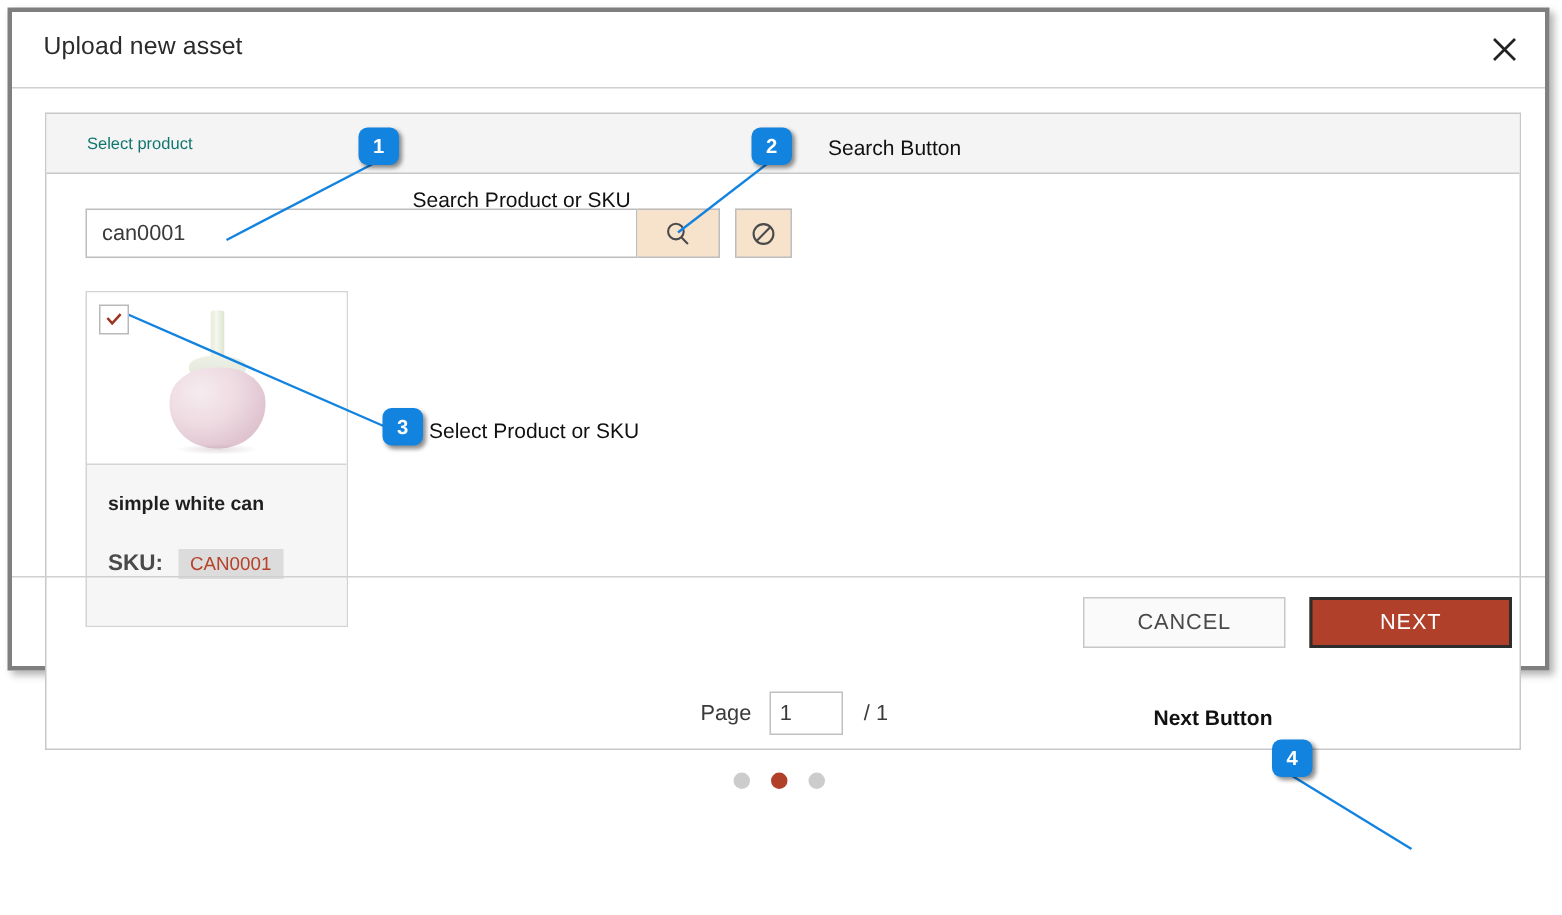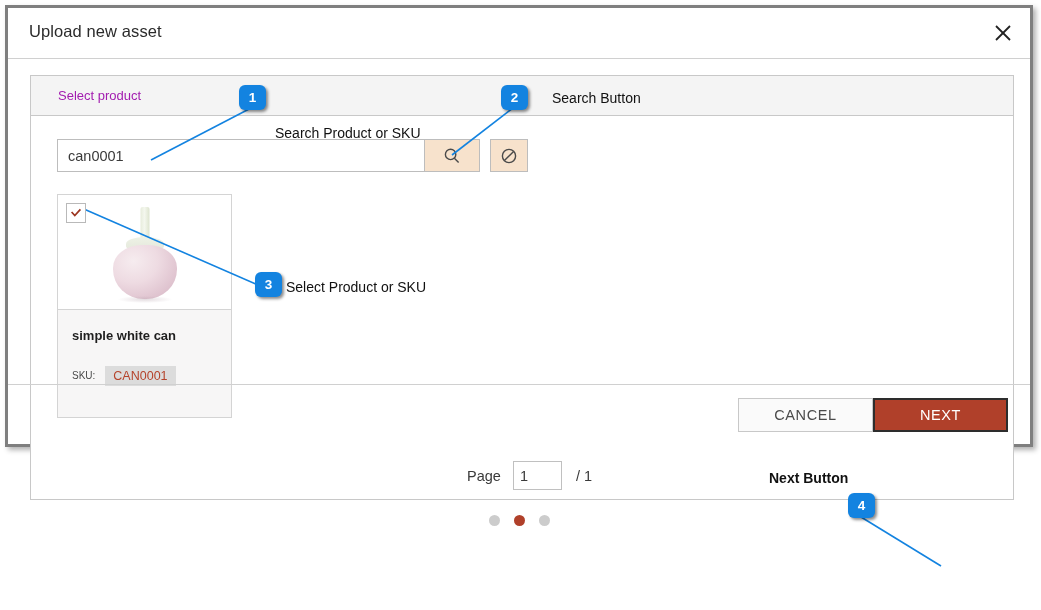--- a/index.html
+++ b/index.html
@@ -63,22 +63,22 @@
   }
   .panel-header {
     height: 40px;
     background: #f4f4f4;
     border-bottom: 1px solid #c8c8c8;
     display: flex;
     align-items: center;
     padding-left: 27px;
   }
   .panel-header-title {
-    font-size: 13px;
-    color: #a21caf;
+    font-size: 11px;
+    color: #0f766e;
   }
   .panel-content {
     position: relative;
     height: 383px;
   }
 
   
   .search-row {
     position: absolute;
     left: 26px; top: 23px;
@@ -190,22 +190,22 @@
     font-weight: bold;
     color: #1f1f1f;
     line-height: 1.2;
   }
   .card-sku-row {
     margin-top: 22px;
     display: flex;
     align-items: center;
   }
   .card-sku-label {
-    font-size: 10px;
-    font-weight: normal;
+    font-size: 15px;
+    font-weight: bold;
     color: #4a4a4a;
     margin-right: 10px;
   }
   .card-sku-value {
     font-size: 12.5px;
     color: #b5432b;
     background: #dcdcdc;
     padding: 3px 8px;
   }
 
@@ -256,20 +256,21 @@
   
   .footer {
     position: absolute;
     left: 0; right: 0; bottom: 0;
     height: 60px;
     border-top: 1px solid #d0d0d0;
     display: flex;
     align-items: center;
     justify-content: flex-end;
     padding-right: 22px;
+    gap: 16px;
   }
   .btn {
     height: 34px;
     min-width: 135px;
     font-family: "Liberation Sans", sans-serif;
     font-size: 14.5px;
     letter-spacing: .6px;
     cursor: pointer;
   }
   .btn-cancel {

